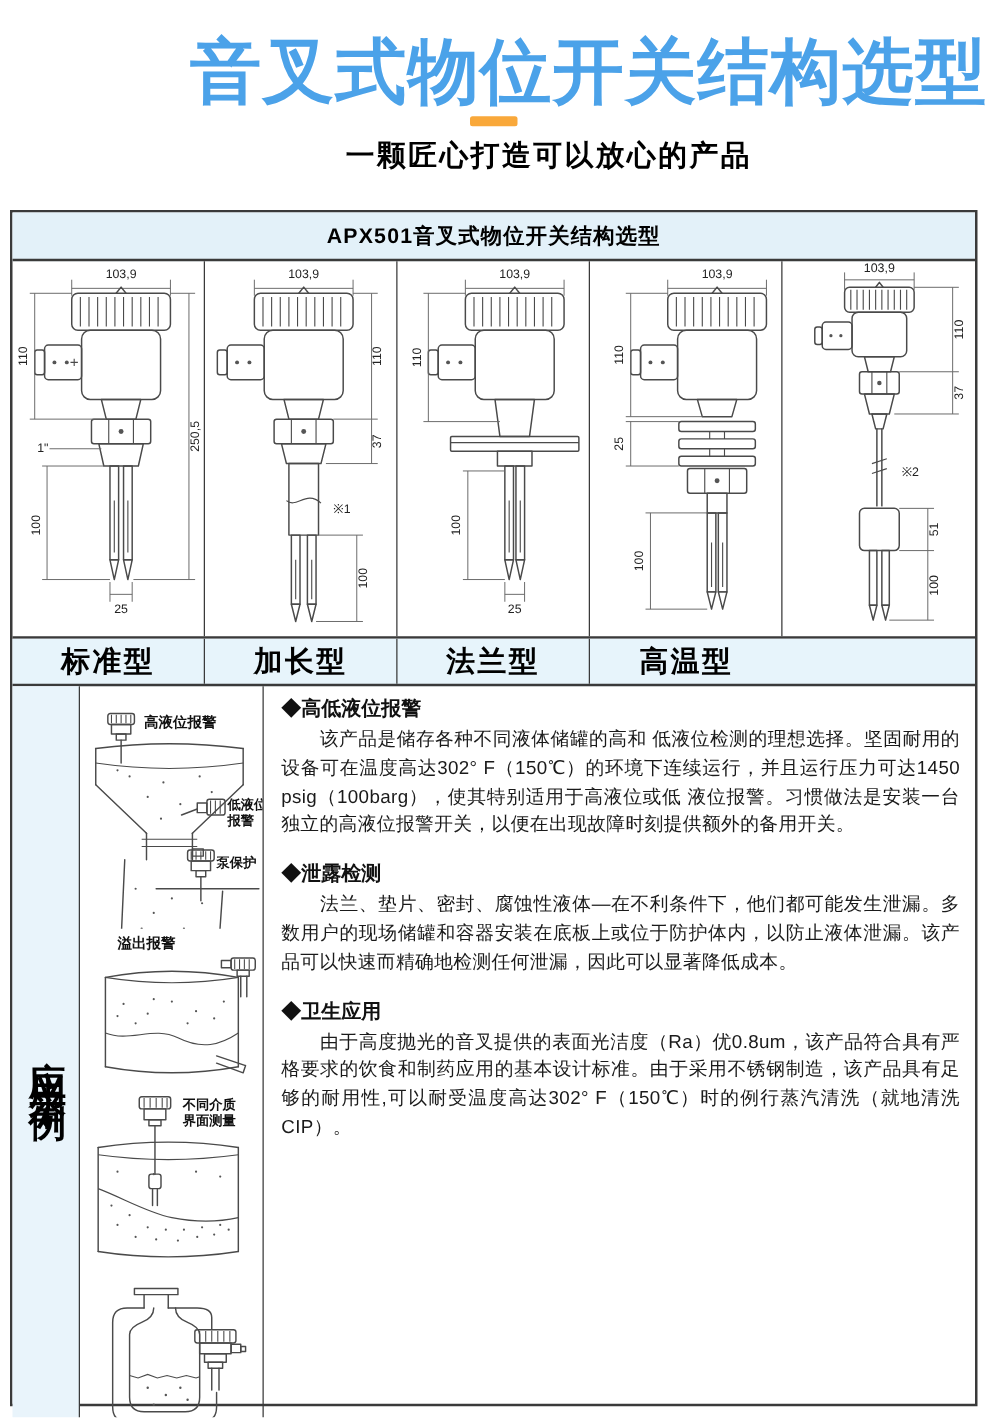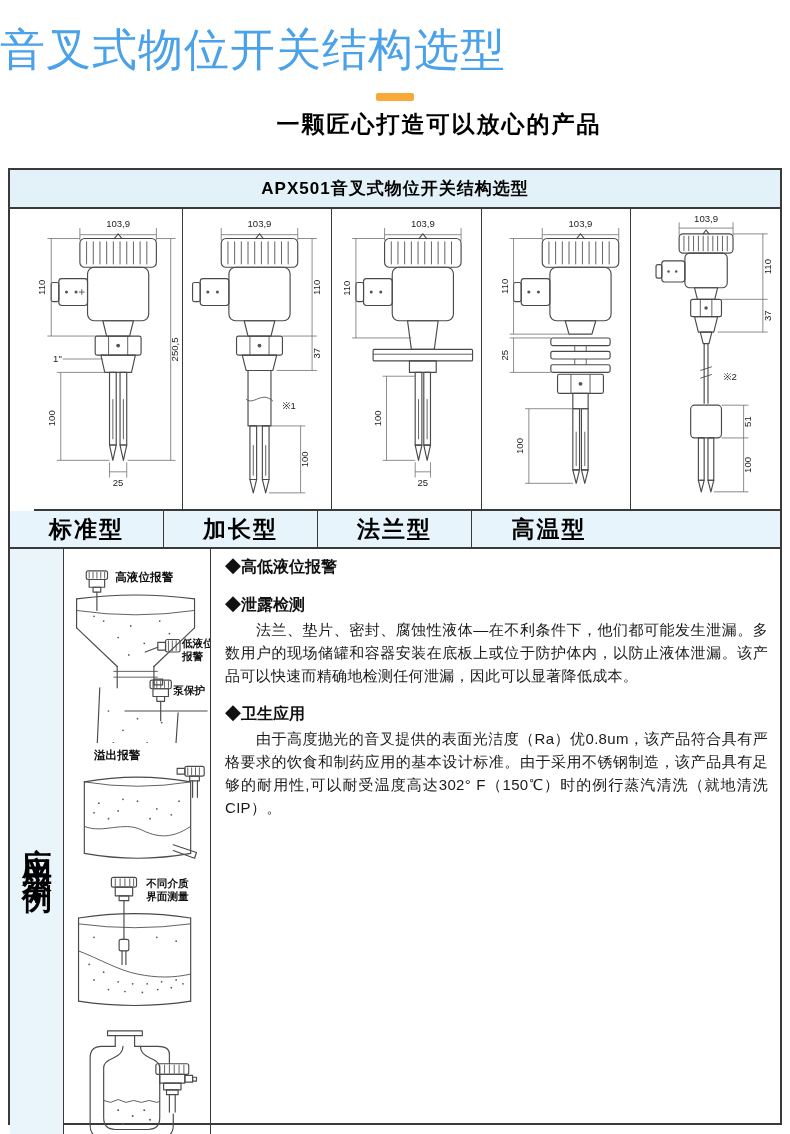--- a/index.html
+++ b/index.html
@@ -1,32 +1,32 @@
 <!DOCTYPE html>
 <html><head>
 <meta charset="utf-8">
 <style>
   html,body{margin:0;padding:0;background:#ffffff;}
   .page{position:relative;width:790px;height:1134px;background:#fff;
         font-family:"Liberation Sans",sans-serif;color:#111;overflow:hidden;}
 
-  .title{position:absolute;top:20px;left:0;width:100%;text-align:left;
-         font-size:45px;font-weight:400;color:#4ba2e9;letter-spacing:1px;}
+  .title{position:absolute;top:20px;left:0;width:100%;text-align:right;
+         font-size:57px;font-weight:700;color:#4ba2e9;letter-spacing:1px;}
   .dash{position:absolute;top:93px;left:376px;width:38px;height:8px;
         background:#f9a83a;border-radius:2px;}
   .subtitle{position:absolute;top:109px;left:0;width:100%;text-align:center;
             font-size:23px;font-weight:600;color:#000;letter-spacing:2px;margin-left:44px;}
 
   .tbl{position:absolute;left:8px;top:168px;width:774px;height:957px;
        border:2px solid #3a3a3a;box-sizing:border-box;background:#fff;}
   .tbl-header{height:37px;line-height:37px;text-align:center;background:#e3f1f9;
               border-bottom:2px solid #3a3a3a;font-size:17px;font-weight:700;
               letter-spacing:1px;color:#000;}
   .row-drawings{display:grid;grid-template-columns:repeat(5,1fr);height:300px;
-                border-bottom:2px solid #3a3a3a;margin-left:24px;}
+                border-bottom:2px solid #3a3a3a;}
   .row-drawings .cell{border-right:1.5px solid #3a3a3a;overflow:hidden;}
   .row-drawings .cell:last-child{border-right:none;}
   .row-labels{display:grid;grid-template-columns:repeat(5,1fr);height:36px;
               border-bottom:2px solid #3a3a3a;background:#e7f4fb;}
   .row-labels .lcell{border-right:1.5px solid #3a3a3a;display:flex;align-items:center;
                      justify-content:center;font-size:23px;font-weight:600;color:#000;
                      letter-spacing:2px;}
   .row-labels .lcell:last-child{border-right:none;}
 
   .bottom{display:grid;grid-template-columns:54px 147px 1fr;height:580px;}
@@ -450,20 +450,21 @@
             <rect class="ln" x="105" y="67" width="12" height="5"></rect>
             <line class="ln" x1="108" y1="72" x2="108" y2="90"></line>
               <line class="ln" x1="114" y1="72" x2="114" y2="90"></line>
           </g>
         </svg>
       </div>
 
       <div class="texts">
         <div class="sect">
           <h3>◆高低液位报警</h3>
+          <p>　　该产品是储存各种不同液体储罐的高和 低液位检测的理想选择。坚固耐用的设备可在温度高达302° F（150℃）的环境下连续运行，并且运行压力可达1450 psig（100barg），使其特别适用于高液位或低 液位报警。习惯做法是安装一台独立的高液位报警开关，以便在出现故障时刻提供额外的备用开关。</p>
         </div>
         <div class="sect">
           <h3>◆泄露检测</h3>
           <p>　　法兰、垫片、密封、腐蚀性液体—在不利条件下，他们都可能发生泄漏。多数用户的现场储罐和容器安装在底板上或位于防护体内，以防止液体泄漏。该产品可以快速而精确地检测任何泄漏，因此可以显著降低成本。</p>
         </div>
         <div class="sect">
           <h3>◆卫生应用</h3>
           <p>　　由于高度抛光的音叉提供的表面光洁度（Ra）优0.8um，该产品符合具有严格要求的饮食和制药应用的基本设计标准。由于采用不锈钢制造，该产品具有足够的耐用性,可以耐受温度高达302° F（150℃）时的例行蒸汽清洗（就地清洗CIP）。</p>
         </div>
       </div>

